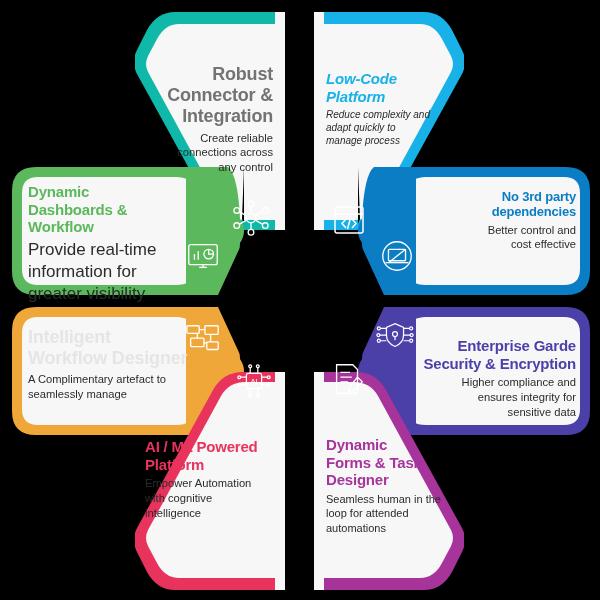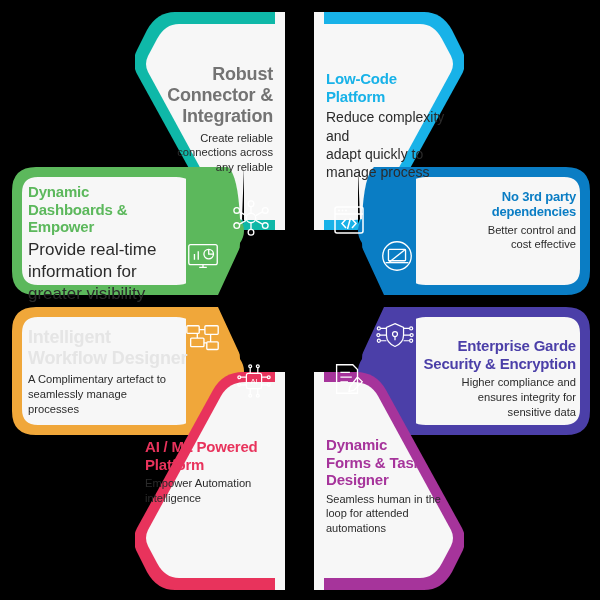--- a/index.html
+++ b/index.html
@@ -20,24 +20,24 @@
 
   
   
   #t1{left:135px;top:12px;width:150px;height:272px;}
   #t1 .txt{right:12px;top:52px;width:118px;text-align:right;}
   #t1 .title{font-size:18px;color:#737373;}
   #t1 .desc{font-size:11.2px;}
   #t1 .ic{left:97px;top:187px;width:38px;height:38px;}
 
   
-  #t2{left:314px;top:12px;width:150px;height:272px;}
+  #t2{left:314px;top:12px;width:150px;height:272px;font-style:italic;}
   #t2 .txt{left:12px;top:58px;width:122px;text-align:left;}
   #t2 .title{font-size:15px;color:#18B2E8;}
-  #t2 .desc{font-size:14px;}
+  #t2 .desc{font-size:10px;}
   #t2 .ic{left:17px;top:190px;width:36px;height:36px;}
 
   
   #t3{left:358px;top:167px;width:232px;height:128px;}
   #t3 .txt{right:14px;top:22px;width:140px;text-align:right;}
   #t3 .title{font-size:13px;color:#0A7DC4;}
   #t3 .desc{font-size:11.2px;}
   #t3 .ic{left:20px;top:70px;width:38px;height:38px;}
 
   
@@ -88,21 +88,21 @@
     </svg>
     <div class="txt">
       <div class="title">
         <div>Robust</div>
         <div>Connector &amp;</div>
         <div>Integration</div>
       </div>
       <div class="desc">
         <div>Create reliable</div>
         <div>connections across</div>
-        <div>any reliable</div>
+        <div>any control</div>
       </div>
     </div>
     <div class="ic">
       <svg viewBox="0 0 40 40" fill="none" stroke="#ffffff" stroke-width="1.4">
         <circle cx="20" cy="20" r="5"></circle>
         <circle cx="20" cy="5" r="3"></circle>
           <circle cx="20" cy="35" r="3"></circle>
         <circle cx="5" cy="12" r="3"></circle>
           <circle cx="35" cy="12" r="3"></circle>
         <circle cx="5" cy="28" r="3"></circle>
@@ -172,21 +172,21 @@
     <svg viewBox="0 0 232 128" preserveAspectRatio="none">
       <path d="M178 0 L24 0 Q0 0 0 24 L0 104 Q0 128 24 128 L178 128 Q198 128 208 111 L228 76 Q236 64 228 52 L208 17 Q198 0 178 0 Z" fill="#5CB85C"></path>
       <path d="M164 10 L26 10 Q10 10 10 26 L10 102 Q10 118 26 118 L164 118 Q180 118 188 104 L216 70 Q220 64 216 58 L188 24 Q180 10 164 10 Z" fill="#f7f7f7"></path>
       <path d="M216 0 L174 0 L174 128 L216 128 Q226 120 228 76 L228 52 Q226 8 216 0 Z" fill="#5CB85C"></path>
       <path d="M232 0 L232 128 L206 128 L230 76 Q236 64 230 52 Z" fill="#000"></path>
     </svg>
     <div class="txt">
       <div class="title">
         <div>Dynamic</div>
         <div>Dashboards &amp;</div>
-        <div>Empower</div>
+        <div>Workflow</div>
       </div>
       <div class="desc">
         <div>Provide real-time</div>
         <div>information for</div>
         <div>greater visibility</div>
       </div>
     </div>
     <div class="ic">
       <svg viewBox="0 0 40 40" fill="none" stroke="#ffffff" stroke-width="1.4">
         <rect x="5" y="8" width="30" height="21" rx="2"></rect>
@@ -206,21 +206,20 @@
       <path d="M232 128 L232 0 L206 0 L230 52 Q236 64 230 76 Z" fill="#000"></path>
     </svg>
     <div class="txt">
       <div class="title">
         <div>Intelligent</div>
         <div>Workflow Designer</div>
       </div>
       <div class="desc">
         <div>A Complimentary artefact to</div>
         <div>seamlessly manage</div>
-        <div>processes</div>
       </div>
     </div>
     <div class="ic">
       <svg viewBox="0 0 40 40" fill="none" stroke="#ffffff" stroke-width="1.4">
         <rect x="3" y="5" width="13" height="8" rx="1"></rect>
         <rect x="22" y="5" width="14" height="9" rx="1"></rect>
         <rect x="7" y="18" width="14" height="9" rx="1"></rect>
         <rect x="24" y="22" width="12" height="8" rx="1"></rect>
         <path d="M16 9h6M14 13v5M21 23h3M28 14v8"></path>
       </svg>
@@ -267,20 +266,21 @@
       <path d="M150 260 L44 260 Q30 260 22 245 L13 228 Q9 220 13 212 L86 78 Q94 64 110 64 L150 64 Z" fill="#f7f7f7"></path>
       <rect x="140" y="54" width="10" height="218" fill="#f7f7f7"></rect>
     </svg>
     <div class="txt">
       <div class="title">
         <div>AI / ML Powered</div>
         <div>Platform</div>
       </div>
       <div class="desc">
         <div>Empower Automation</div>
+        <div>with cognitive</div>
         <div>intelligence</div>
       </div>
     </div>
     <div class="ic">
       <svg viewBox="0 0 40 40" fill="none" stroke="#ffffff" stroke-width="1.3">
         <rect x="12" y="12" width="16" height="16" rx="2"></rect>
         <text x="20" y="23" font-size="8" fill="#ffffff" stroke="none" text-anchor="middle" font-family="Liberation Sans, sans-serif">AI</text>
         <path d="M16 12V6M24 12V6M16 28v6M24 28v6M12 16H6M12 24H6M28 16h6M28 24h6"></path>
         <circle cx="16" cy="4.5" r="1.5"></circle>
           <circle cx="24" cy="4.5" r="1.5"></circle>

